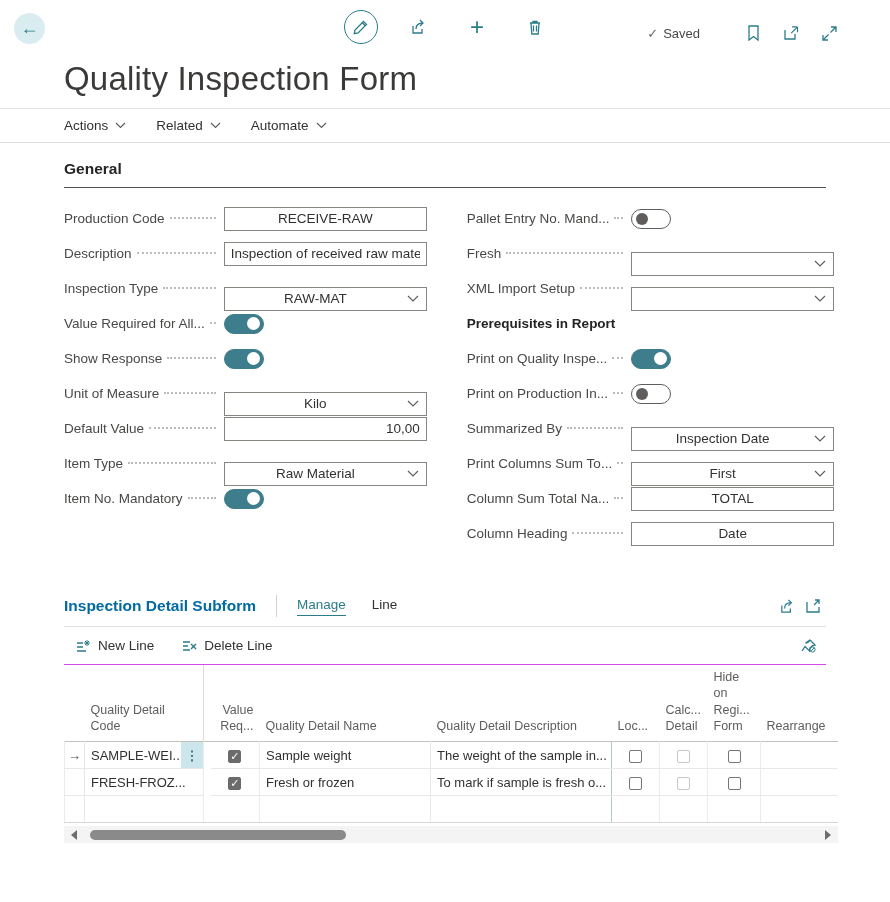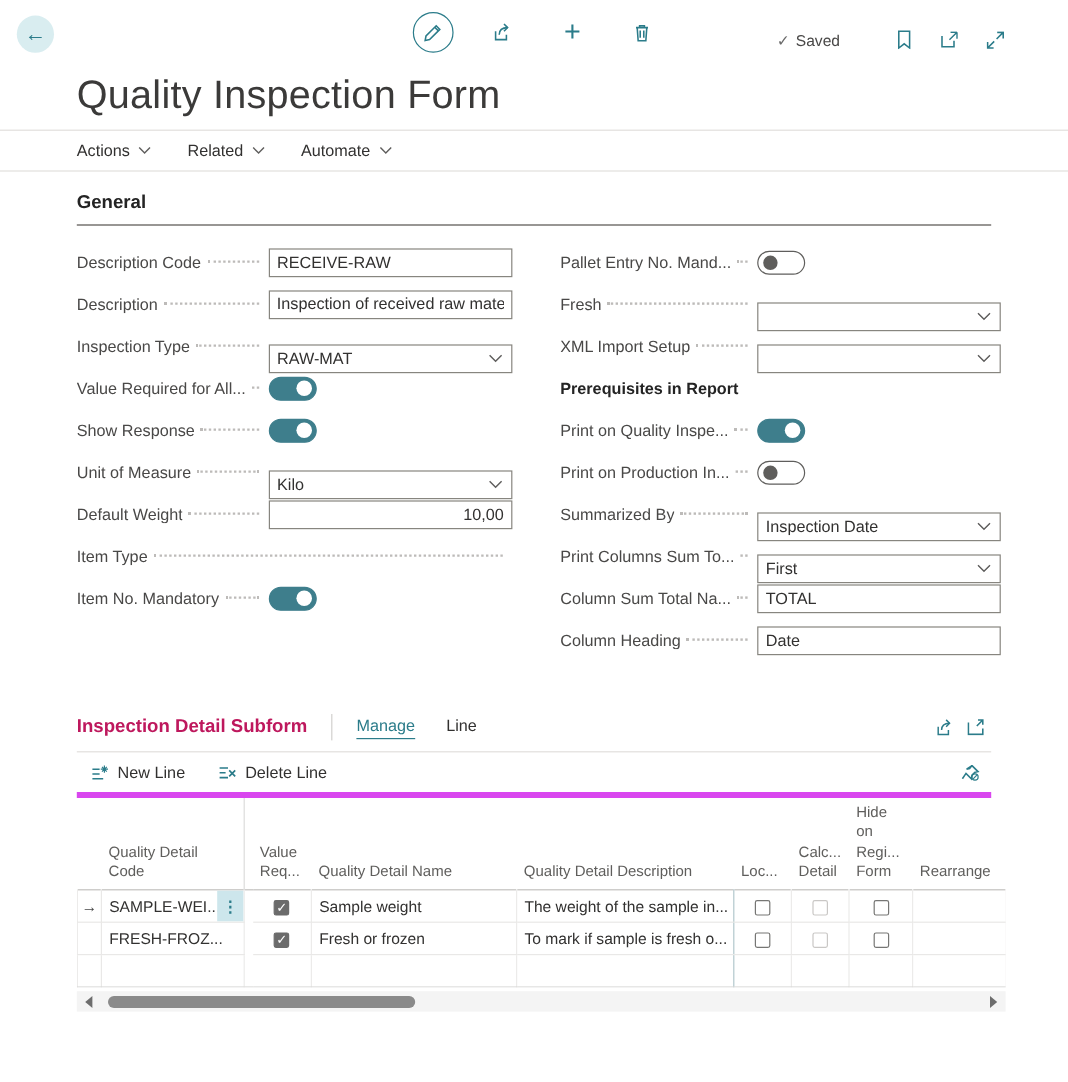--- a/index.html
+++ b/index.html
@@ -33,50 +33,50 @@
   .section { margin:0 64px; }
   .section-head { margin-top:17px; font-size:15.5px; font-weight:700; color:#242424;
     padding-bottom:9px; border-bottom:1px solid #55514e; }
   .fields { display:grid; grid-template-columns:1fr 1fr; column-gap:40px; margin-top:13px; }
   .fcol { display:flex; flex-direction:column; }
   .frow { display:flex; align-items:center; height:35px; }
   .flabel { flex:none; max-width:158px; font-size:13.5px; color:#494847; white-space:nowrap; overflow:hidden; }
   .leader { flex:1; height:2px; border-bottom:2px dotted #bdbbb9; margin:0 8px 0 5px; transform:translateY(-1px); min-width:6px; }
   .fctl { flex:none; width:203px; display:flex; align-items:center; }
   .tinput { width:203px; height:24px; border:1px solid #87857f; background:#fff; padding:0 6px;
-    font-size:13.5px; color:#323130; font-family:inherit; }
+    font-size:13.5px; color:#323130; font-family:inherit;text-align:center; }
   .tinput.num { text-align:right; }
   .selwrap { position:relative; width:203px;margin-top:20px; }
   .selwrap .tinput { padding-right:26px; width:203px; }
   .selwrap svg { position:absolute; right:8px; top:8px; pointer-events:none; stroke:#5f5e5d; }
   .subhead { font-size:13.5px; font-weight:700; color:#242424; }
   .toggle { position:relative; width:40px; height:20px; border-radius:11px; border:1px solid #5f5e5c; background:#fff; cursor:pointer; }
   .toggle .knob { position:absolute; top:3px; left:4px; width:12px; height:12px; border-radius:50%; background:#5f5e5c; }
   .toggle.on { background:#3e7e8c; border-color:#3e7e8c; }
   .toggle.on .knob { left:auto; right:3px; top:2.5px; width:13px; height:13px; background:#fff; }
 
   
   .subform-head { margin:44px 64px 0; display:flex; align-items:center; padding-bottom:9px; border-bottom:1px solid #e1dfdd; }
-  .subform-title { font-size:15.5px; font-weight:700; color:#be185d; }
+  .subform-title { font-size:15.5px; font-weight:700; color:#0369a1; }
   .vdiv { width:1px; height:22px; background:#d2d0ce; margin:0 20px; }
   .tab { font-size:13.5px; color:#323130; margin-right:26px; padding-bottom:3px; cursor:pointer; }
   .tab.active { color:#2b7c8a; border-bottom:1.5px solid #2b7c8a; }
   .subform-head .spacer { flex:1; }
   .subform-head .icon-btn { width:26px; height:22px; }
 
-  .subtoolbar { margin:0 64px; height:38px; display:flex; align-items:center; gap:28px; padding-left:12px; border-bottom:5px solid #d946ef; }
+  .subtoolbar { margin:0 64px; height:38px; display:flex; align-items:center; gap:28px; padding-left:12px; border-bottom:1px solid #d946ef; }
   .tool-btn { display:flex; align-items:center; gap:7px; font-size:13.5px; color:#323130; cursor:pointer; }
   .subtoolbar .spacer { flex:1; }
 
   
   .grid-wrap { margin:0 64px; width:774px; overflow:hidden; }
   table.grid { border-collapse:collapse; table-layout:fixed; width:774px; }
   .grid th { vertical-align:bottom; font-weight:400; font-size:12.5px; color:#5f5e5c;
     text-align:left; padding:4px 6px 7px 6px; line-height:1.3; }
-  .grid th.cb-h { padding-left:6px; }
+  .grid th.cb-h { padding-left:6px;text-align:right; }
   .grid thead tr { border-bottom:1px solid #c3c1bf; }
   .grid td { height:26px; border-bottom:1px solid #e9e8e7; border-right:1px solid #ecebea;
     font-size:13px; color:#323130; padding:0 6px; white-space:nowrap; overflow:hidden; }
   .grid td.selcell { border-right:1px solid #e9e8e7; text-align:center; color:#474747; font-size:13px; padding:0; }
   .grid tr td:first-child { border-left:1px solid #ecebea; }
   .grid td.spacercell, .grid th.spacercell { border:none; border-left:1px solid #dddcdb; padding:0; }
   .grid tbody tr:last-child td { border-bottom:1px solid #d8d7d6; }
   .grid td.codecell { padding:0; }
   .code-inner { display:flex; align-items:stretch; height:26px; }
   .code-inner .code-text { flex:1; display:flex; align-items:center; padding:0 6px; overflow:hidden; white-space:nowrap; }
@@ -175,21 +175,21 @@
   </div>
 </div>
 
 <div class="section">
   <div class="section-head">General</div>
 
   <div class="fields">
 
     <div class="fcol">
       <div class="frow">
-        <span class="flabel">Description Code</span>
+        <span class="flabel">Production Code</span>
           <span class="leader"></span>
         <span class="fctl">
             <input class="tinput" value="RECEIVE-RAW" style="">
           </span>
       </div>
       <div class="frow">
         <span class="flabel">Description</span>
           <span class="leader"></span>
         <span class="fctl">
             <input class="tinput" value="Inspection of received raw materials" style="">
@@ -225,29 +225,34 @@
       <div class="frow">
         <span class="flabel">Unit of Measure</span>
           <span class="leader"></span>
         <span class="fctl">
             <span class="selwrap"><input class="tinput" value="Kilo" style=""><svg width="12" height="8" viewBox="0 0 12 8" fill="none" stroke-width="1.2">
                 <path d="M1 1l5 5 5-5"></path>
               </svg></span>
           </span>
       </div>
       <div class="frow">
-        <span class="flabel">Default Weight</span>
+        <span class="flabel">Default Value</span>
           <span class="leader"></span>
         <span class="fctl">
             <input class="tinput num" value="10,00" style="">
           </span>
       </div>
       <div class="frow">
         <span class="flabel">Item Type</span>
           <span class="leader"></span>
+        <span class="fctl">
+            <span class="selwrap"><input class="tinput" value="Raw Material" style=""><svg width="12" height="8" viewBox="0 0 12 8" fill="none" stroke-width="1.2">
+                <path d="M1 1l5 5 5-5"></path>
+              </svg></span>
+          </span>
       </div>
       <div class="frow">
         <span class="flabel">Item No. Mandatory</span>
           <span class="leader"></span>
         <span class="fctl">
             <span class="toggle on">
               <span class="knob"></span>
             </span>
           </span>
       </div>

